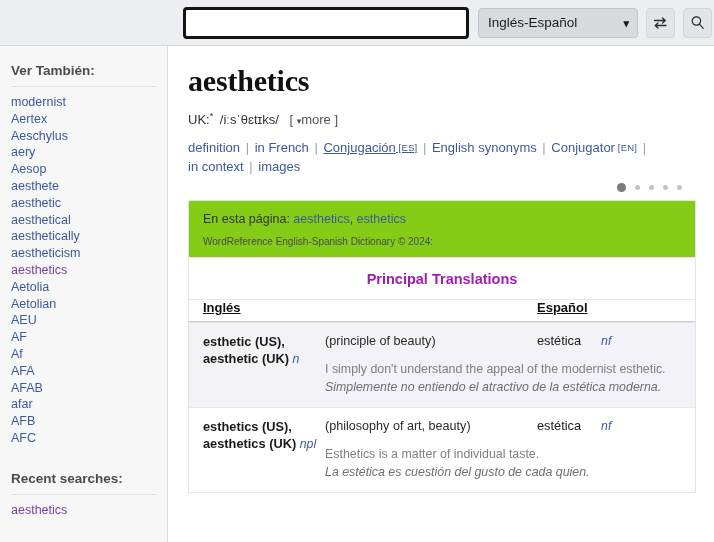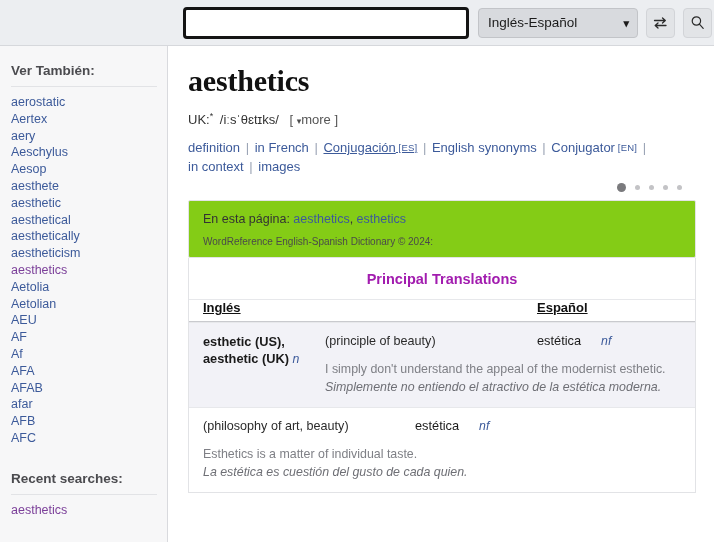--- a/index.html
+++ b/index.html
@@ -350,24 +350,24 @@
     </span>
   </div>
 </div>
 
 <div id="body-wrap">
 
   <div id="sidebar">
     <div class="side-head">Ver También:</div>
     <div class="side-rule"></div>
     <div class="side-list" id="see-also-list">
-        <a class="side-link">aerostatic</a>
+        <a class="side-link">modernist</a>
         <a class="side-link">Aertex</a>
+        <a class="side-link">Aeschylus</a>
         <a class="side-link">aery</a>
-        <a class="side-link">Aeschylus</a>
         <a class="side-link">Aesop</a>
         <a class="side-link">aesthete</a>
         <a class="side-link">aesthetic</a>
         <a class="side-link">aesthetical</a>
         <a class="side-link">aesthetically</a>
         <a class="side-link">aestheticism</a>
         <a class="side-link visited">aesthetics</a>
         <a class="side-link">Aetolia</a>
         <a class="side-link">Aetolian</a>
         <a class="side-link">AEU</a>
@@ -432,20 +432,21 @@
             <div class="trow trow-pad alt">
               <div class="col-en"><span class="en-term">esthetic (US), aesthetic (UK) <span class="pos">n</span></span></div>
               <div class="col-mid">
                 <div class="sense">(principle of beauty)</div>
                 <div class="example-en" style="white-space: nowrap;">I simply don't understand the appeal of the modernist esthetic.</div>
                 <div class="example-es" style="white-space: nowrap;">Simplemente no entiendo el atractivo de la estética moderna.</div>
               </div>
               <div class="col-es"><span class="es-term">estética</span><span class="es-pos">nf</span></div>
             </div>
             <div class="trow trow-pad">
+              <div class="col-en"><span class="en-term">esthetics (US), aesthetics (UK) <span class="pos">npl</span></span></div>
               <div class="col-mid">
                 <div class="sense">(philosophy of art, beauty)</div>
                 <div class="example-en" style="white-space: nowrap;">Esthetics is a matter of individual taste.</div>
                 <div class="example-es" style="white-space: nowrap;">La estética es cuestión del gusto de cada quien.</div>
               </div>
               <div class="col-es"><span class="es-term">estética</span><span class="es-pos">nf</span></div>
             </div>
           </div>
       </div>
 

